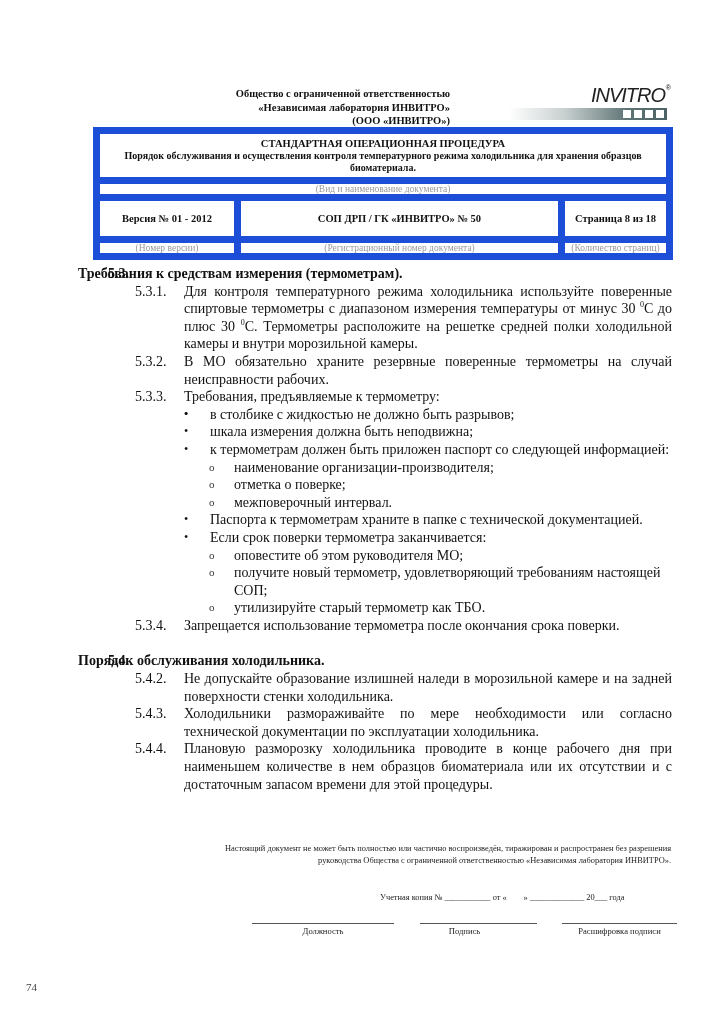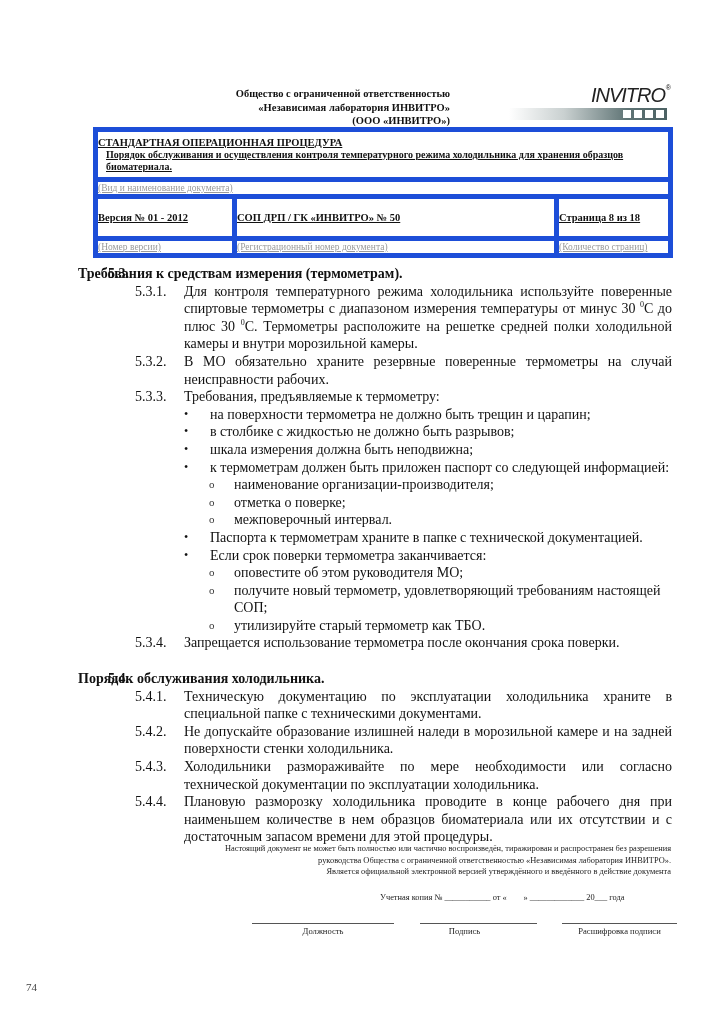--- a/index.html
+++ b/index.html
@@ -11,21 +11,21 @@
 
   .logo { position:absolute; left:505px; top:84px; width:168px; height:40px; }
   .logo .word { position:absolute; right:8px; top:0; font-family:"Liberation Sans", sans-serif;
                 font-style:italic; font-size:20px; letter-spacing:-1px; color:#222; line-height:22px; }
   .logo .reg { position:absolute; right:2px; top:0; font-size:7px; font-family:"Liberation Sans", sans-serif; }
   .logo .bar { position:absolute; left:4px; top:24px; width:158px; height:12px;
                background:linear-gradient(to right, #ffffff 0%, #c9d0d0 35%, #5f7475 75%, #4c6264 100%); }
   .logo .sq { position:absolute; top:26px; width:8px; height:8px; background:#fff; }
 
   table.hdr { position:absolute; left:93px; top:127px; width:580px; border-collapse:collapse; }
-  table.hdr td { border:5px solid #1d4ed8; text-align:left; padding:0;text-decoration:underline; }
+  table.hdr td { border:7px solid #1d4ed8; text-align:center; padding:0; }
   .r1 { height:50px; font-weight:bold; font-size:10px; line-height:12px; }
   .r1 .t1 { font-size:10.5px; }
   .r2 { height:17px; font-size:9.5px; color:#9a9a9a; }
   .r3 { height:42px; font-weight:bold; font-size:10.5px; }
   .r4 { height:17px; font-size:9.5px; color:#9a9a9a; }
 
   .content { position:absolute; left:0; top:265px; width:724px; font-size:14px; line-height:17.6px; }
   .sec { position:relative; font-weight:bold; padding-left:78px; }
   .sec .num { position:absolute; left:108px; }
   .item { position:relative; padding-left:184px; width:488px; text-align:justify; }
@@ -105,21 +105,20 @@
     <span>В МО обязательно храните резервные поверенные термометры на случай неисправности рабочих.</span>
   </div>
 
   <div class="item">
     <span class="num">5.3.3.</span>
     <span>Требования, предъявляемые к термометру:</span>
   </div>
 
   <div class="bul">
     <span class="mk">•</span>
-    <span>на поверхности термометра не должно быть трещин и царапин;</span>
   </div>
   <div class="bul">
     <span class="mk">•</span>
     <span>в столбике с жидкостью не должно быть разрывов;</span>
   </div>
   <div class="bul">
     <span class="mk">•</span>
     <span>шкала измерения должна быть неподвижна;</span>
   </div>
   <div class="bul">
@@ -168,41 +167,36 @@
   </div>
 
   <div class="gap"></div>
 
   <div class="sec">
     <span class="num">5.4.</span>
     <span>Порядок обслуживания холодильника.</span>
   </div>
 
   <div class="item">
-    <span class="num">5.4.1.</span>
-    <span>Техническую документацию по эксплуатации холодильника храните в специальной папке с техническими документами.</span>
-  </div>
-  <div class="item">
     <span class="num">5.4.2.</span>
     <span>Не допускайте образование излишней наледи в морозильной камере и на задней поверхности стенки холодильника.</span>
   </div>
   <div class="item">
     <span class="num">5.4.3.</span>
     <span>Холодильники размораживайте по мере необходимости или согласно технической документации по эксплуатации холодильника.</span>
   </div>
   <div class="item">
     <span class="num">5.4.4.</span>
     <span>Плановую разморозку холодильника проводите в конце рабочего дня при наименьшем количестве в нем образцов биоматериала или их отсутствии и с достаточным запасом времени для этой процедуры.</span>
   </div>
 </div>
 
 <div class="notice">
   <div>Настоящий документ не может быть полностью или частично воспроизведён, тиражирован и распространен без разрешения</div>
   <div>руководства Общества с ограниченной ответственностью «Независимая лаборатория ИНВИТРО».</div>
-  <div>Является официальной электронной версией утверждённого и введённого в действие документа</div>
 </div>
 
 <div class="copy">Учетная копия № ___________ от «        » _____________ 20___ года</div>
 
 <div class="sigline" style="left:252px; width:142px;"></div>
 <div class="sigline" style="left:420px; width:117px;"></div>
 <div class="sigline" style="left:562px; width:115px;"></div>
 
 <div class="siglabel" style="left:252px; width:142px;">Должность</div>
 <div class="siglabel" style="left:406px; width:117px;">Подпись</div>

